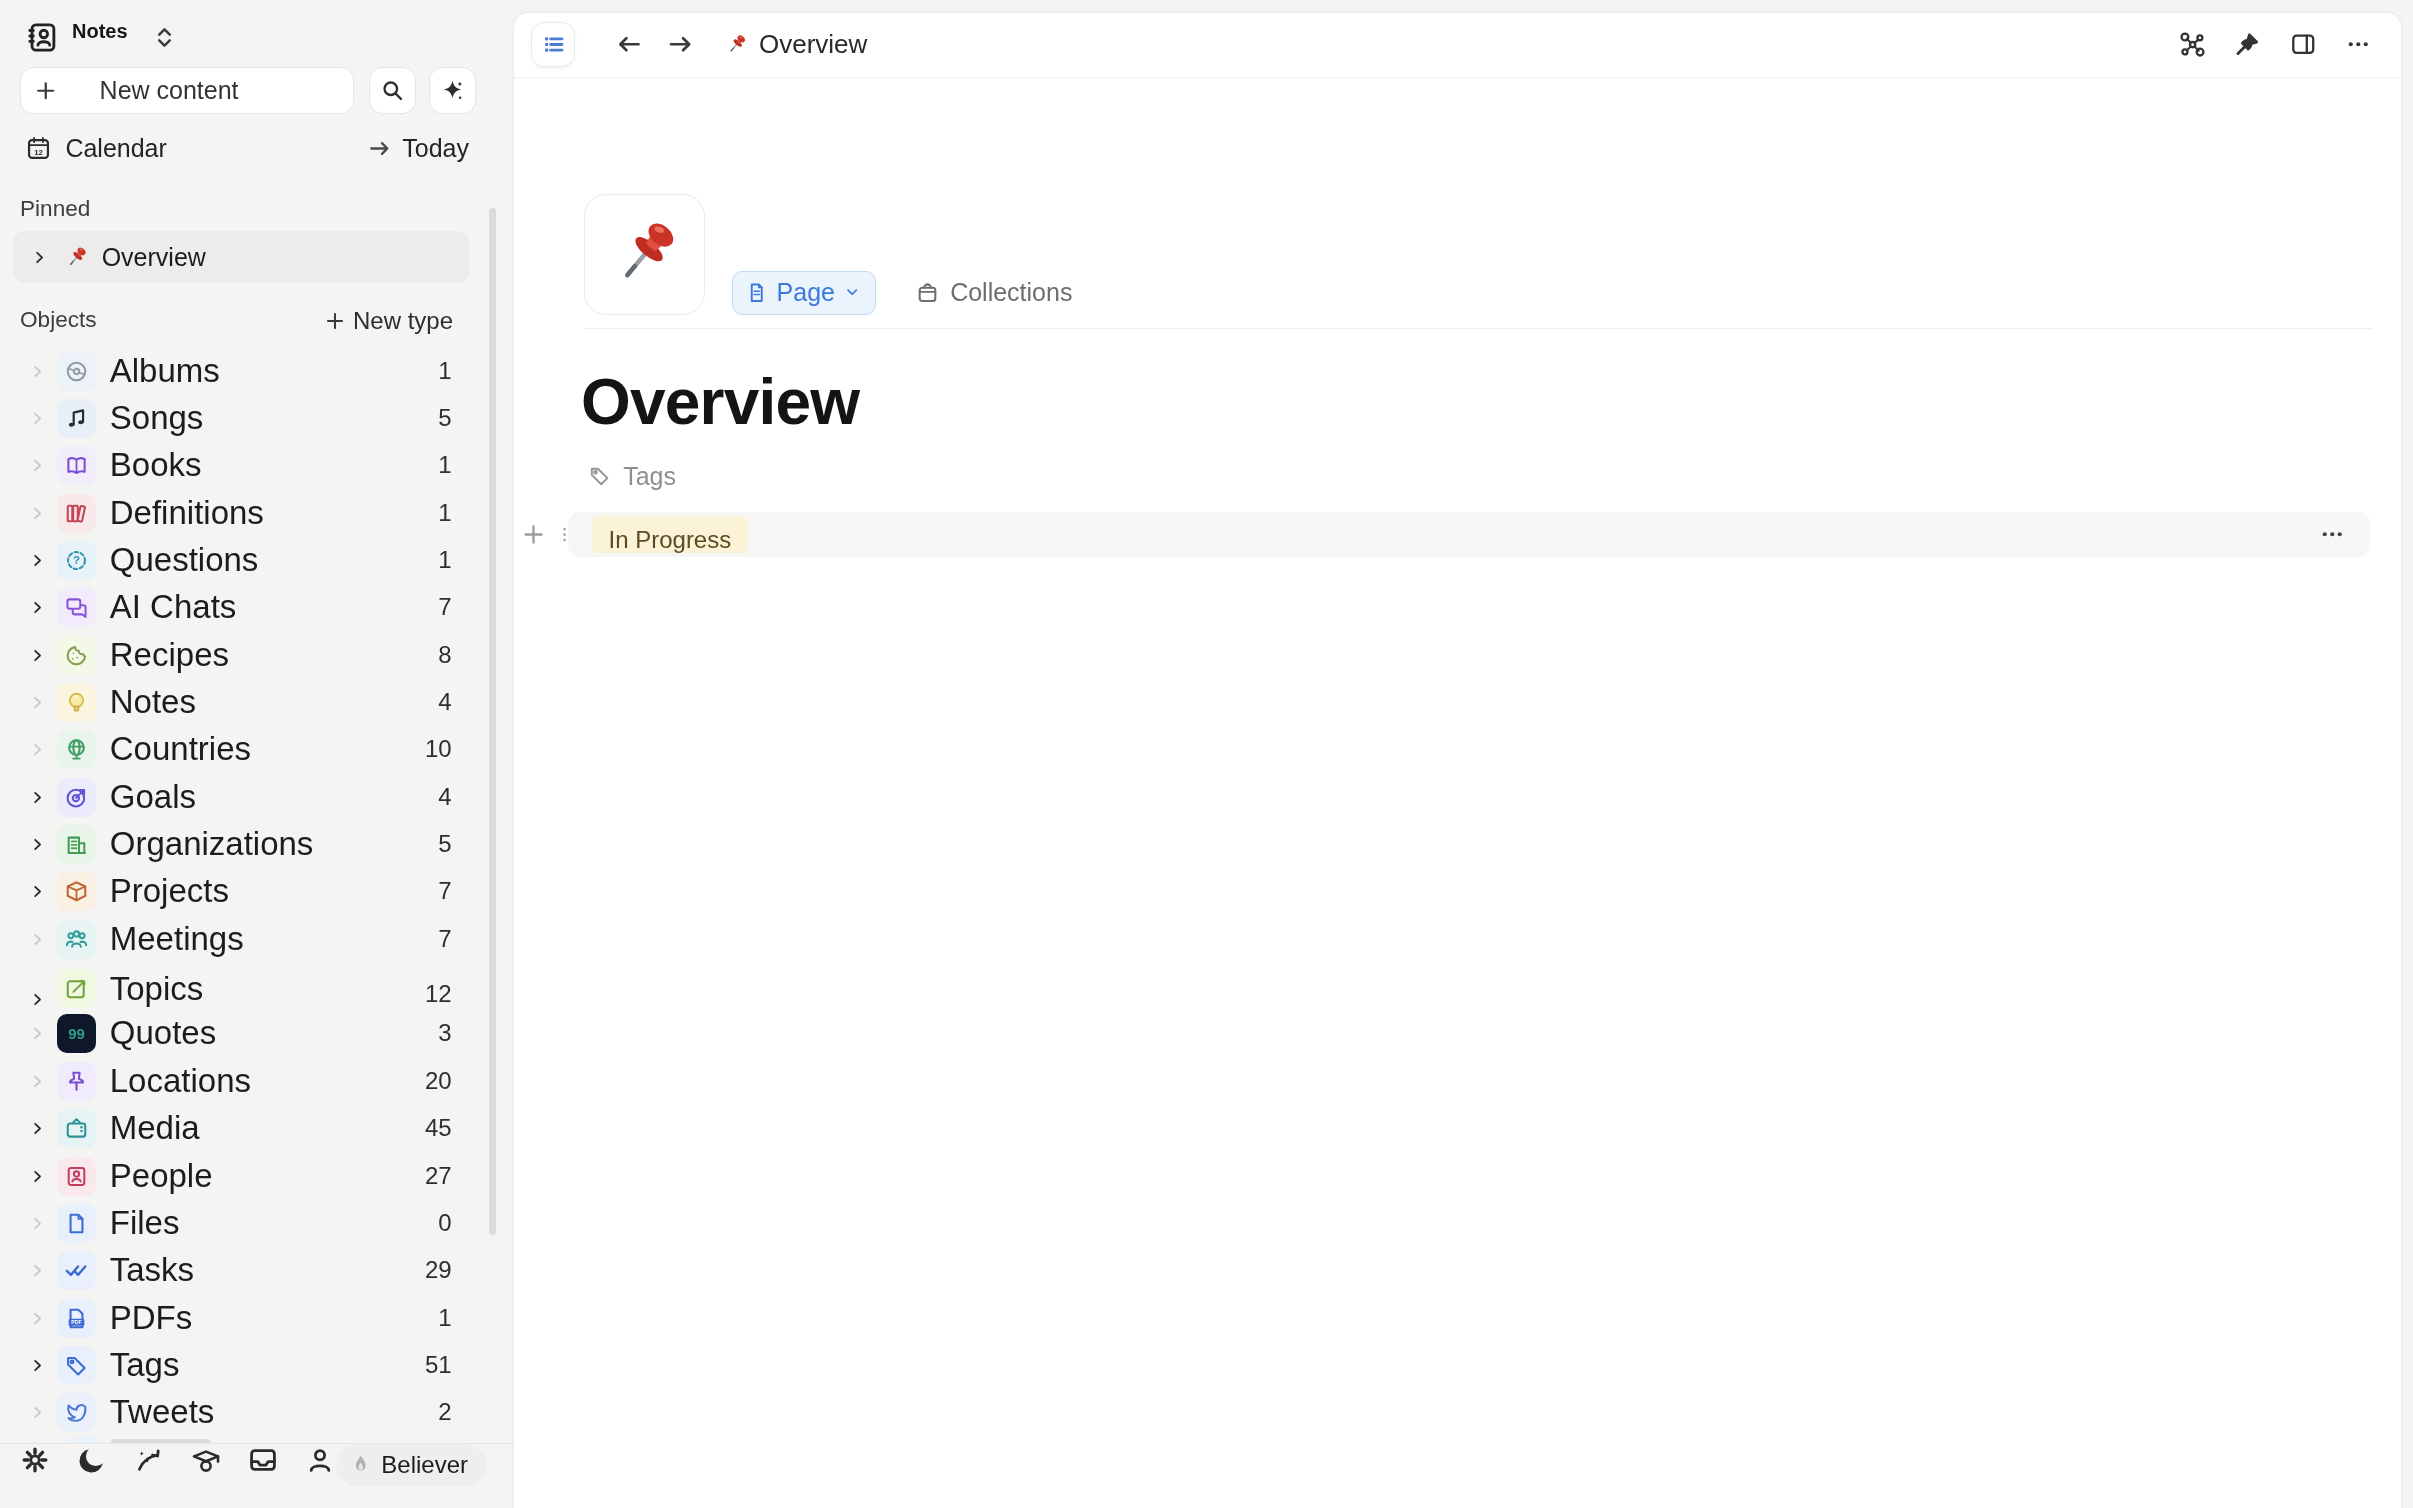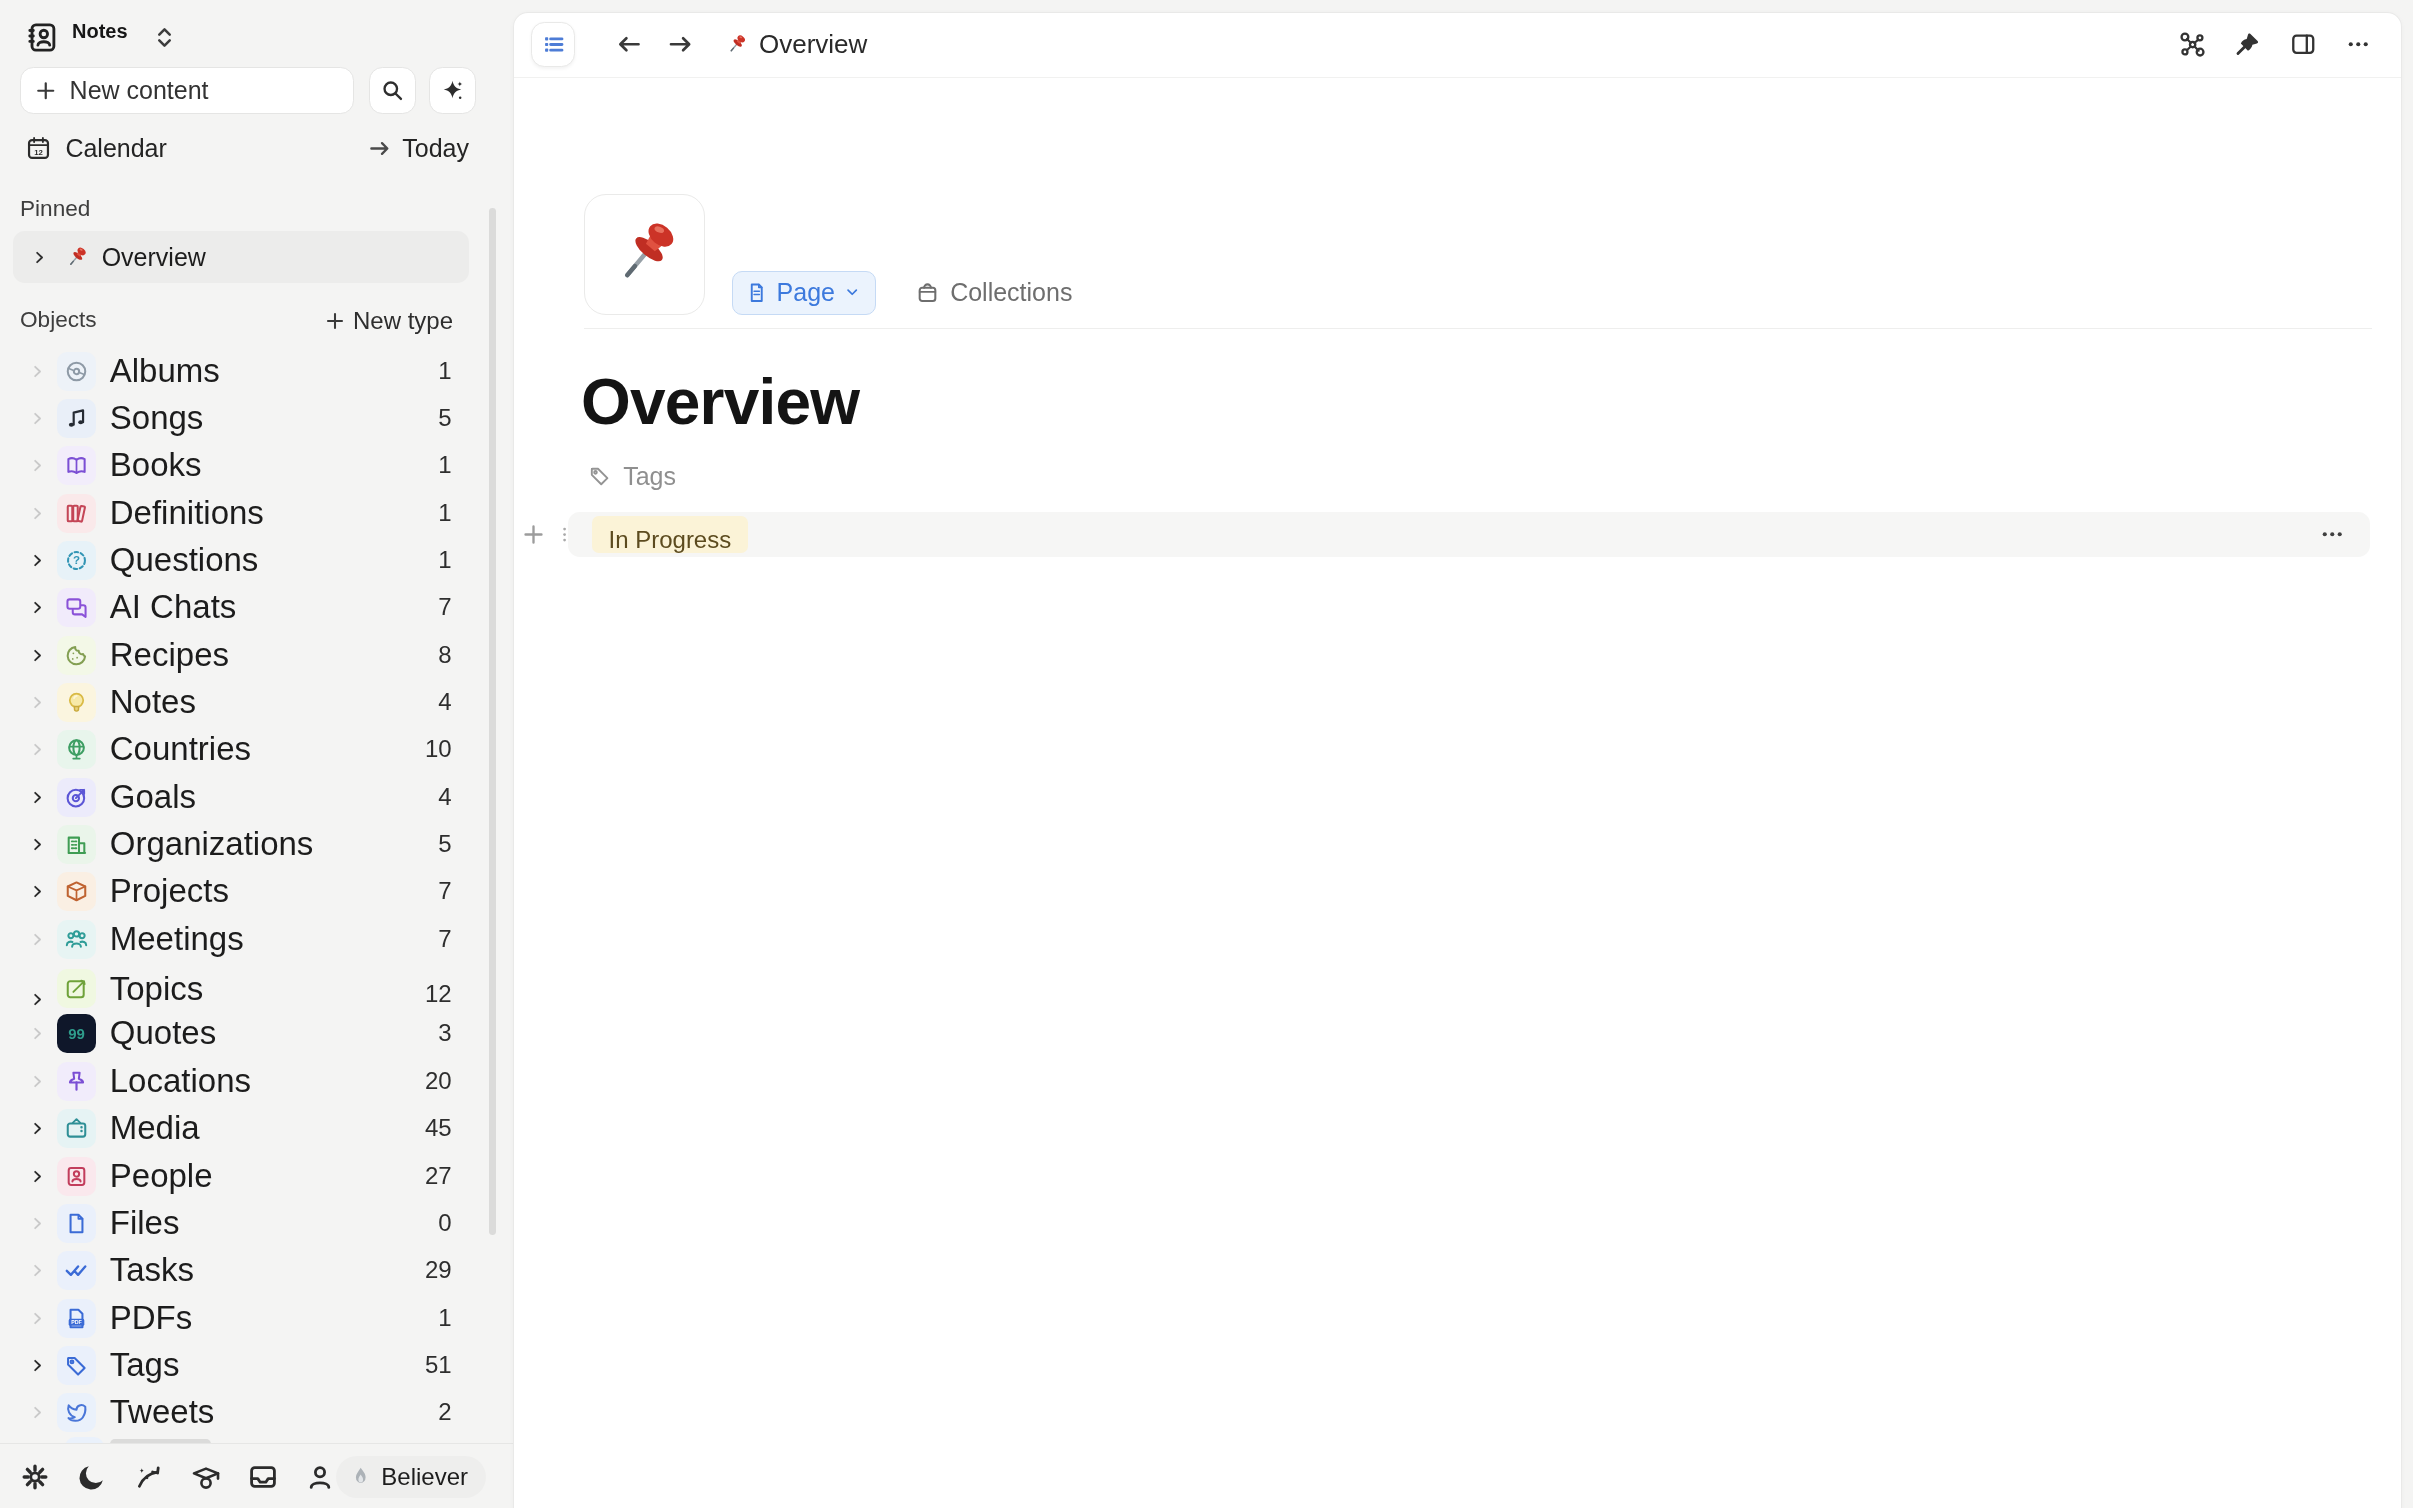--- a/index.html
+++ b/index.html
@@ -5,21 +5,21 @@
   html,body{margin:0;padding:0;overflow:hidden;}
   body{width:2413px;height:1508px;background:#F4F4F3;font-family:"Liberation Sans",sans-serif;color:#1F1F1F;position:relative;}
   svg{display:block;width:100%;height:100%;}
   .ico{display:inline-block;flex:none;}
 
   
   #sidebar{position:absolute;left:0;top:0;width:513px;height:1508px;}
   .sb-head-ico{position:absolute;left:25px;top:20px;width:35px;height:35px;color:#222;}
   .sb-title{position:absolute;left:72px;top:20px;font-size:20px;font-weight:700;color:#161616;}
   .sb-updown{position:absolute;left:151px;top:23.5px;width:27px;height:27px;color:#3C3C3C;cursor:pointer;}
-  .newcontent{position:absolute;left:20px;top:67px;width:334px;height:47px;background:#FFFFFF;border:1.7px solid #E5E5E4;border-radius:13.4px;display:flex;align-items:center;box-sizing:border-box;cursor:pointer;}
+  .newcontent{position:absolute;left:20px;top:67px;width:334px;height:47px;background:#FFFFFF;border:1.7px solid #E5E5E4;border-radius:13.4px;display:flex;align-items:center;box-sizing:border-box;cursor:pointer;gap:30px;}
   .newcontent .plus{width:23.5px;height:23.5px;margin:0 11.7px 0 13.4px;color:#3A3A3A;}
   .newcontent .lbl{font-size:25px;color:#333333;}
   .sq-btn{position:absolute;top:67px;width:47px;height:47px;background:#FFFFFF;border:1.7px solid #E5E5E4;border-radius:13.4px;box-sizing:border-box;display:flex;align-items:center;justify-content:center;cursor:pointer;}
   .sq-btn .ico{width:25px;height:25px;color:#2E2E2E;}
   #searchBtn{left:369px;} #aiBtn{left:429px;}
   .cal-row{position:absolute;left:0;top:127px;width:513px;height:42px;display:flex;align-items:center;cursor:pointer;}
   .cal-row .ico{width:27px;height:27px;margin-left:25px;color:#2B2B2B;}
   .cal-row .lbl{font-size:25px;color:#242424;margin-left:13.4px;}
   .cal-row .spacer{flex:1;}
   .cal-row .arr{width:25px;height:25px;color:#4A4A4A;margin-right:10px;}
@@ -38,21 +38,21 @@
   .obj-row .chev.muted{color:#C9C9C9;}
   .obj-row .chev.strong{color:#2B2B2B;}
   .obj-row .tile{width:39px;height:39px;border-radius:10px;margin-left:11.7px;display:flex;align-items:center;justify-content:center;}
   .obj-row .tile .ico{width:25px;height:25px;}
   .obj-row .lbl{font-size:33px;color:#1C1C1C;margin-left:13.4px;}
   .obj-row .cnt{margin-left:auto;margin-right:39px;font-size:24px;color:#2E2E2E;}
   .clip-row{position:absolute;left:65px;top:1437px;width:251px;height:37px;}
   .clip-row .tile{position:absolute;left:0;top:0;width:39px;height:39px;border-radius:10px;background:#EAF1FB;}
   .clip-row .bar{position:absolute;left:45px;top:1.7px;width:101px;height:13.4px;border-radius:5px;background:#C9C9C9;opacity:.6;}
   .sb-scroll{position:absolute;left:489px;top:208px;width:6.7px;height:1027px;border-radius:3.4px;background:#DBDBDA;}
-  .sb-footer{position:absolute;left:0;top:1443px;width:513px;height:65px;background:#F4F4F3;border-top:1.7px solid #E6E6E5;display:flex;align-items:center;}
+  .sb-footer{position:absolute;left:0;top:1443px;width:513px;height:65px;background:#F4F4F3;border-top:1.7px solid #E6E6E5;display:flex;}
   .sb-footer .fico{width:32px;height:32px;margin-left:25px;color:#2B2B2B;cursor:pointer;}
   .sb-footer .fico:first-child{margin-left:19px;}
   .plan-pill{margin-left:auto;margin-right:39px;height:42px;background:#EEEEED;border-radius:21px;display:flex;align-items:center;padding:0 18.4px 0 13.4px;gap:8.4px;cursor:pointer;}
   .plan-pill .flame{width:23.5px;height:23.5px;}
   .plan-pill .lbl{font-size:24px;color:#1D1D1D;font-weight:500;}
 
   
   #card{position:absolute;left:513px;top:11.7px;width:1889px;height:1497px;background:#FFFFFF;border:1.7px solid #E9E9E8;border-bottom:none;border-radius:15px 15px 0 0;box-sizing:border-box;box-shadow:0 1.7px 5px rgba(0,0,0,.03);}
   .topbar{position:absolute;left:0;top:0;width:100%;height:65px;border-bottom:1.7px solid #F1F1F0;display:flex;align-items:center;box-sizing:border-box;}
   .listview-btn{width:44px;height:45px;margin-left:17px;background:#FFF;border:1.7px solid #E9E9E8;border-radius:13.4px;box-sizing:border-box;display:flex;align-items:center;justify-content:center;box-shadow:0 1.7px 3.4px rgba(0,0,0,.05);cursor:pointer;}

